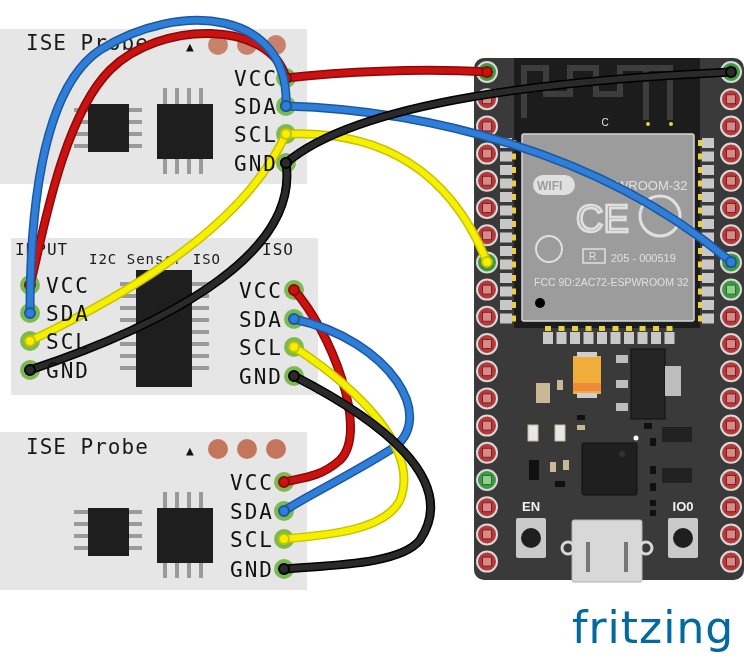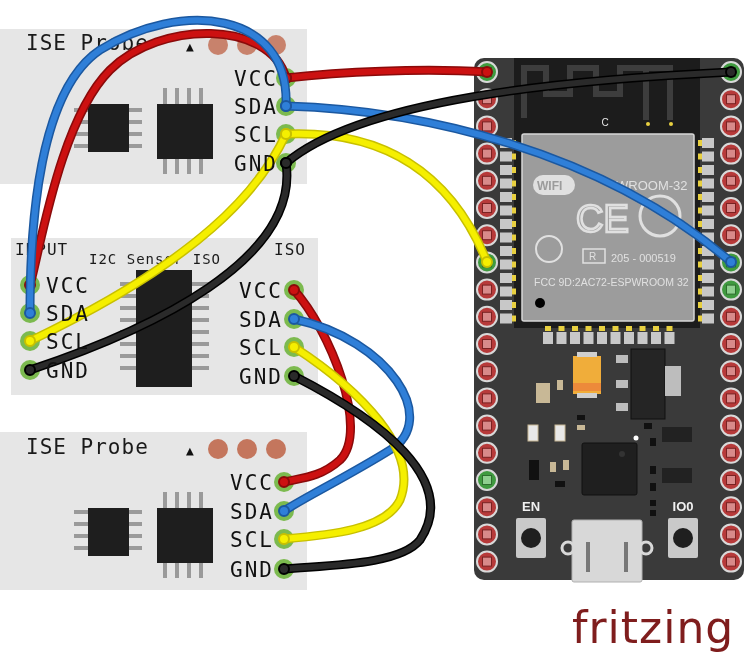--- a/index.html
+++ b/index.html
@@ -2,35 +2,35 @@
 <html><head>
 <meta charset="utf-8">
 <style>
   html,body{margin:0;padding:0;background:#ffffff;}
   body{width:744px;height:660px;position:relative;overflow:hidden;font-family:"DejaVu Sans Mono",monospace;}
   #stage{position:absolute;left:0;top:0;width:744px;height:660px;}
   .board{position:absolute;background:#e6e6e6;}
   .lbl{position:absolute;font-family:"DejaVu Sans Mono",monospace;color:#1a1a1a;white-space:nowrap;line-height:1;}
   .big{font-size:21px;letter-spacing:1px;}
   .small{font-size:14px;letter-spacing:1px;}
-  .fritz{position:absolute;left:572px;top:606px;font-family:"DejaVu Sans",sans-serif;font-size:44px;color:#7f1d1d;letter-spacing:1px;line-height:1;}
+  .fritz{position:absolute;left:572px;top:606px;font-family:"DejaVu Sans",sans-serif;font-size:44px;color:#0369a1;letter-spacing:1px;line-height:1;}
   svg{position:absolute;left:0;top:0;}
 </style>
 </head>
 <body>
 
 <div id="stage">
 
   <div class="board" style="left:0;top:29px;width:307px;height:155px;"></div>
   <div class="lbl big" style="left:26px;top:33px;">ISE Probe</div>
 
   <div class="board" style="left:11px;top:238px;width:307px;height:157px;"></div>
   <div class="lbl small" style="left:15px;top:242px;font-size:16px;">INPUT</div>
   <div class="lbl small" style="left:89px;top:252px;">I2C Sensor ISO</div>
-  <div class="lbl small" style="left:274px;top:242px;font-size:16px;">ISO</div>
+  <div class="lbl small" style="left:262px;top:242px;font-size:16px;">ISO</div>
 
   <div class="board" style="left:0;top:432px;width:307px;height:158px;"></div>
   <div class="lbl big" style="left:26px;top:437px;">ISE Probe</div>
 
   <svg width="744" height="660">
 
     <g>
       <text x="186" y="51" font-size="13" fill="#111">▲</text>
       <circle cx="218" cy="45" r="10" fill="#c0694e" opacity="0.8"></circle>
       <circle cx="247" cy="45" r="10" fill="#c0694e" opacity="0.8"></circle>

